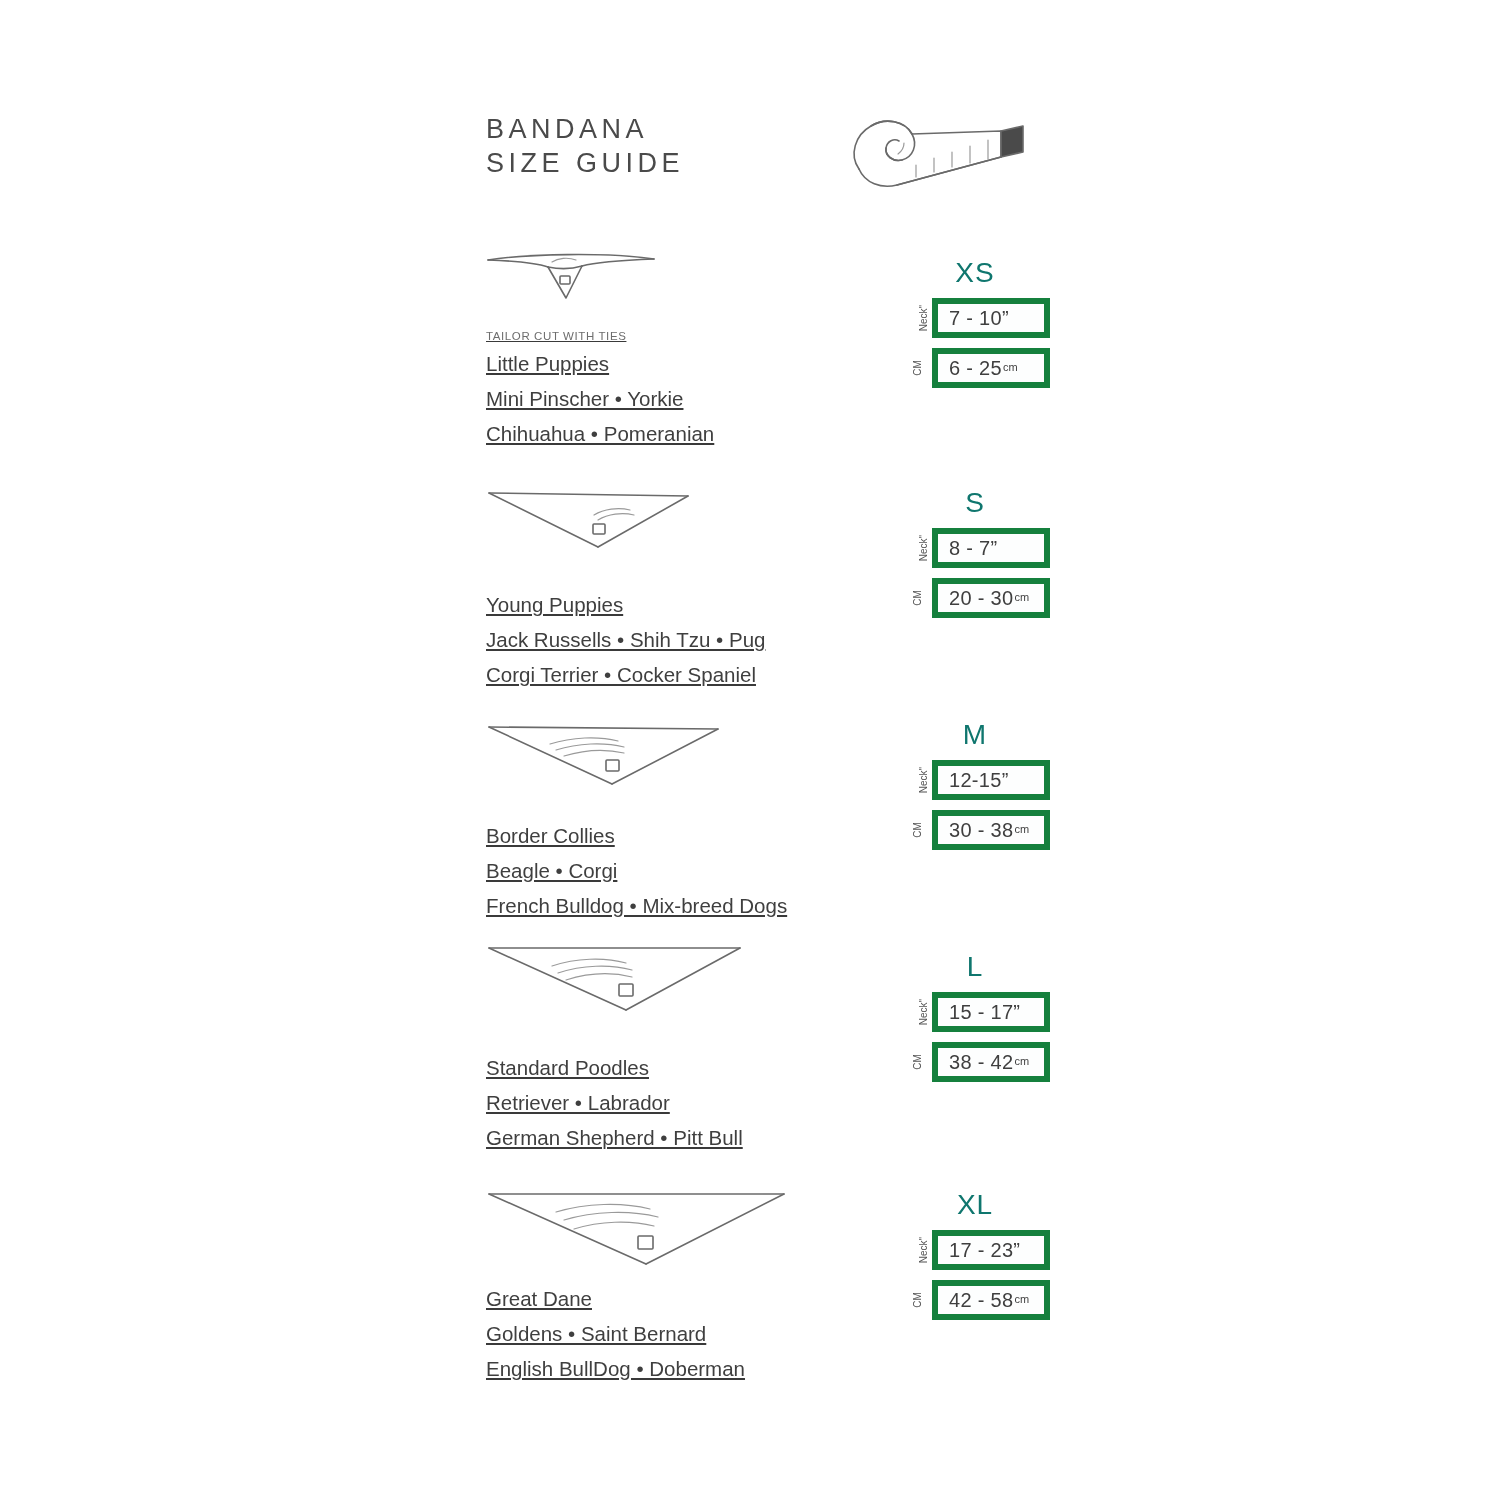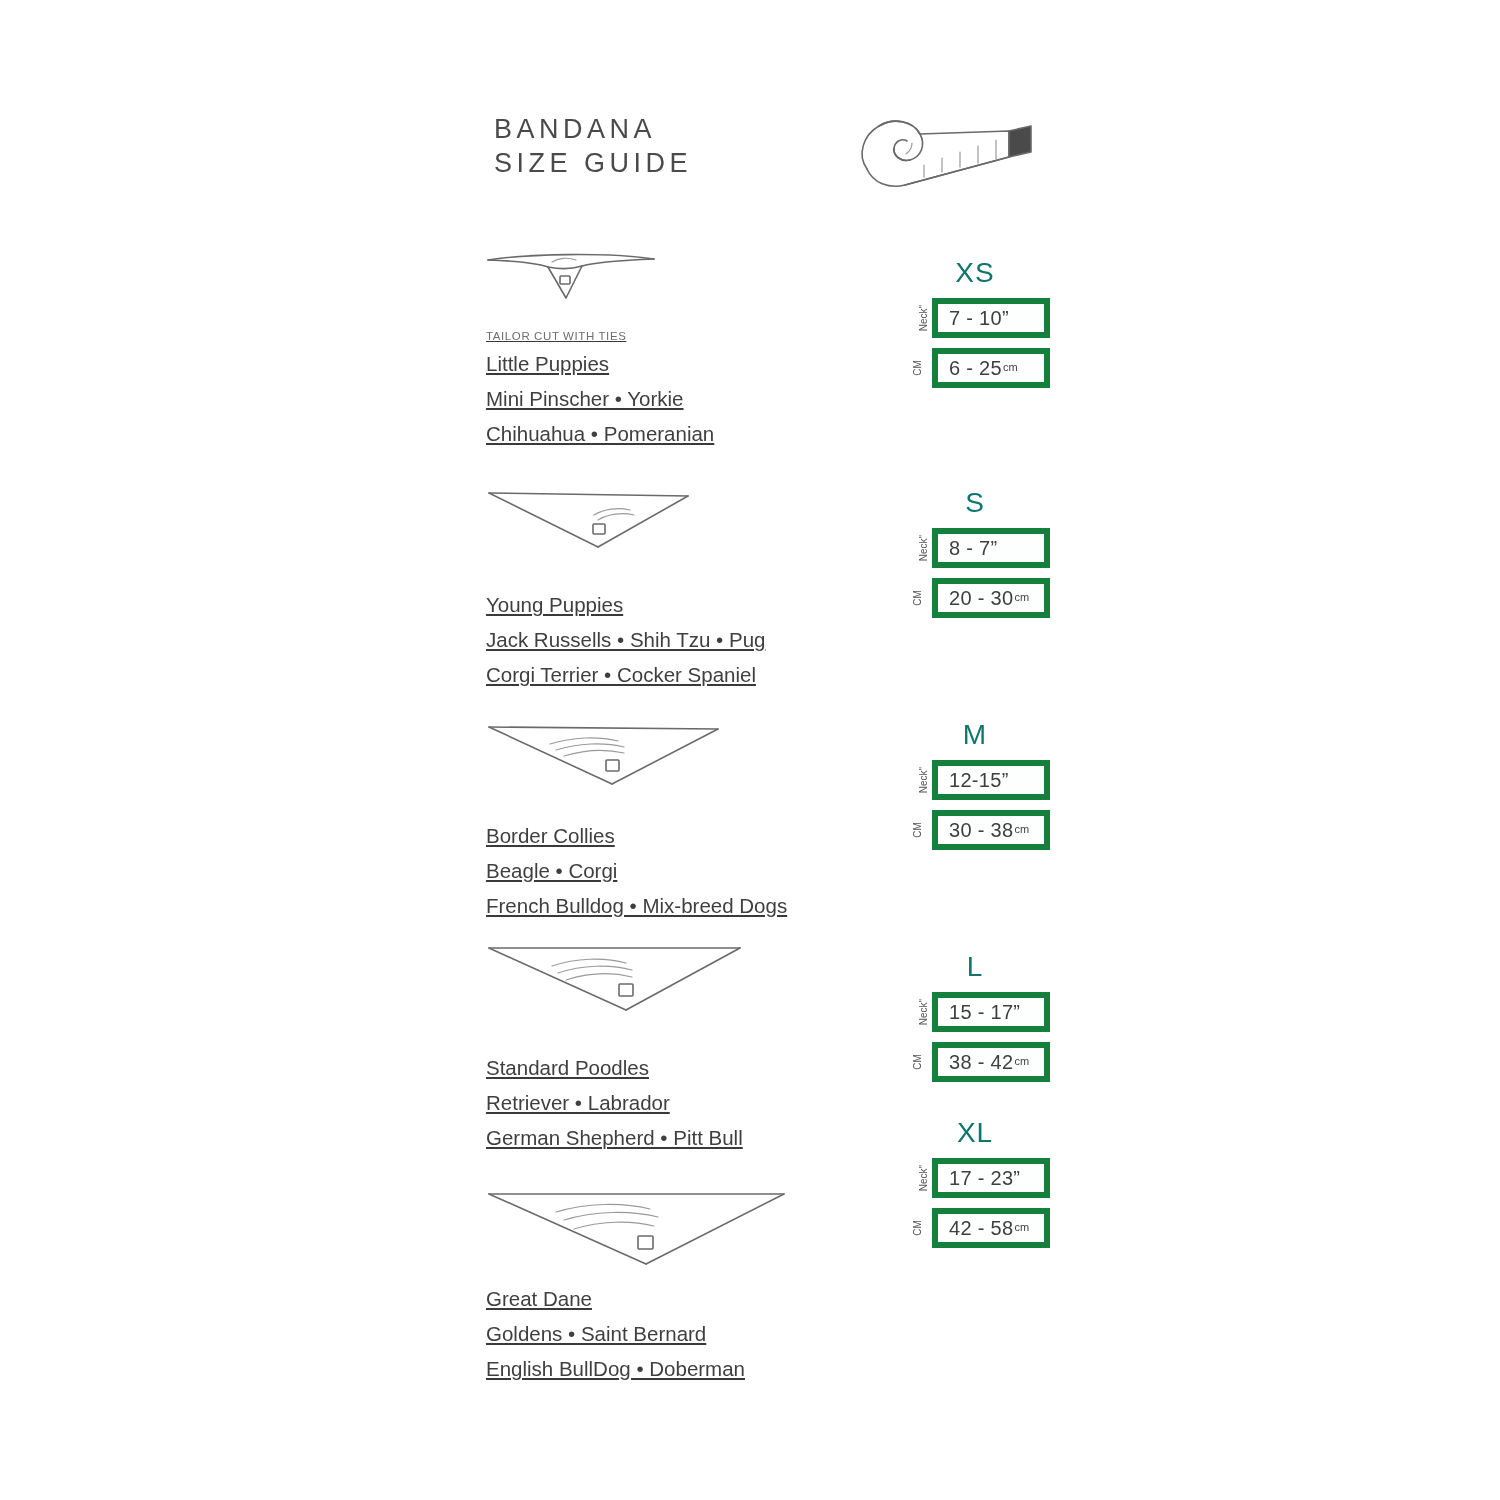--- a/index.html
+++ b/index.html
@@ -17,21 +17,20 @@
     height: 1500px;
   }
 
   
   .header {
     position: absolute;
     left: 486px;
     top: 112px;
     width: 560px;
     height: 110px;
-    margin-left: 8px;
   }
   .title {
     font-size: 27px;
     letter-spacing: 4.5px;
     line-height: 34px;
     color: #4a4a4a;
     font-weight: 400;
   }
   .tape-icon {
     position: absolute;
@@ -319,21 +318,21 @@
         <path class="stroke-thin" d="M70 24 C100 15 136 14 164 21"></path>
         <path class="stroke-thin" d="M78 32 C108 23 144 22 172 29"></path>
         <path class="stroke-thin" d="M88 41 C114 33 144 32 168 38"></path>
       </svg>
     </div>
     <div class="labels" style="top:1277px;">
       <div class="breeds">Great Dane</div>
       <div class="breeds">Goldens • Saint Bernard</div>
       <div class="breeds">English BullDog • Doberman</div>
     </div>
-    <div class="sizecol" style="top:1118px;">
+    <div class="sizecol" style="top:1190px;">
       <div class="size-letter">XL</div>
       <div class="measure">
         <span class="tag">Neck"</span>
         <span class="box">
           <span class="val">17 - 23”</span>
         </span>
       </div>
       <div class="measure">
         <span class="tag">CM</span>
         <span class="box">

